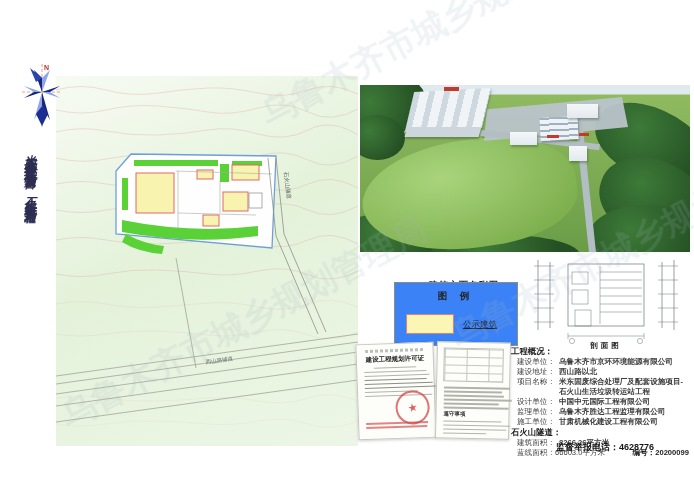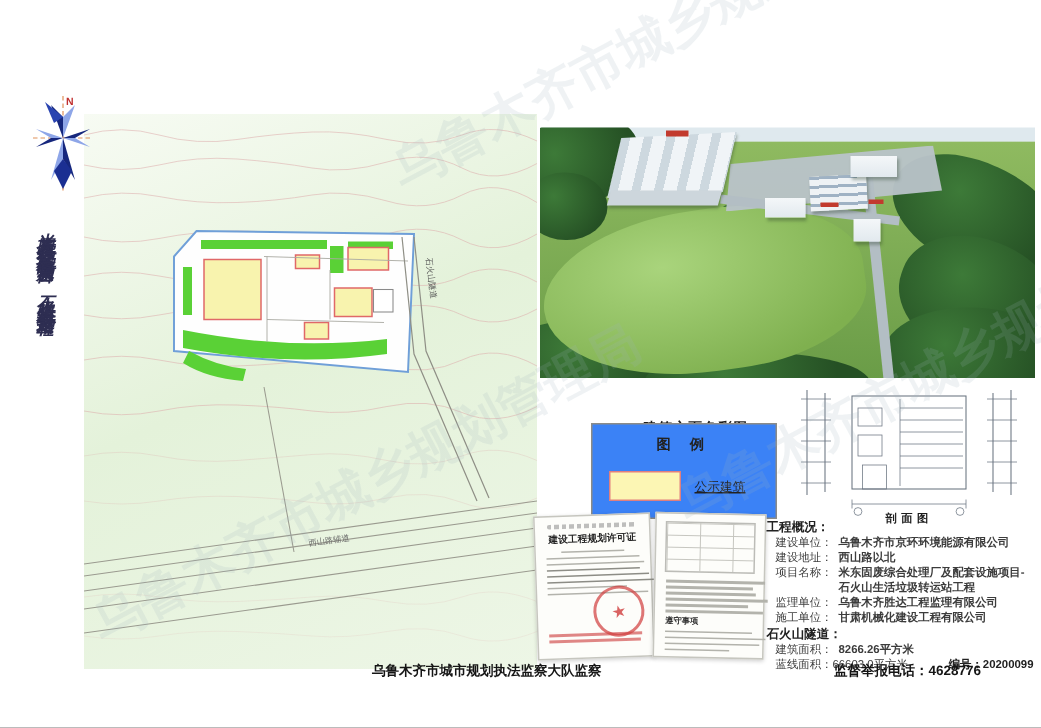--- a/index.html
+++ b/index.html
@@ -274,28 +274,29 @@
 
   <div class="info">
     <div class="hd">工程概况：</div>
     <div class="field">
       <span class="fl">建设单位：</span><span class="fv">乌鲁木齐市京环环境能源有限公司</span></div>
     <div class="field">
       <span class="fl">建设地址：</span><span class="fv">西山路以北</span></div>
     <div class="field">
       <span class="fl">项目名称：</span><span class="fv">米东固废综合处理厂及配套设施项目-石火山生活垃圾转运站工程</span></div>
     <div class="field">
+      <span class="fl">设计单位：</span><span class="fv">中国中元国际工程有限公司</span></div>
+    <div class="field">
       <span class="fl">监理单位：</span><span class="fv">乌鲁木齐胜达工程监理有限公司</span></div>
     <div class="field">
       <span class="fl">施工单位：</span><span class="fv">甘肃机械化建设工程有限公司</span></div>
     <div class="hd">石火山隧道：</div>
     <div class="field">
       <span class="fl">建筑面积：</span><span class="fv">8266.26平方米</span></div>
     <div class="irow">
       <span><span class="fl">蓝线面积：</span><span>66603.0平方米</span></span>
       <span class="ser">编号：20200099</span>
     </div>
   </div>
 
-  <div class="foot" style="left:248px;">乌鲁木齐市城市规划执法监察大队监察</div>
   <div class="foot" style="left:556px;">监督举报电话：4628776</div>
 
 </div>
 
 </body></html>

